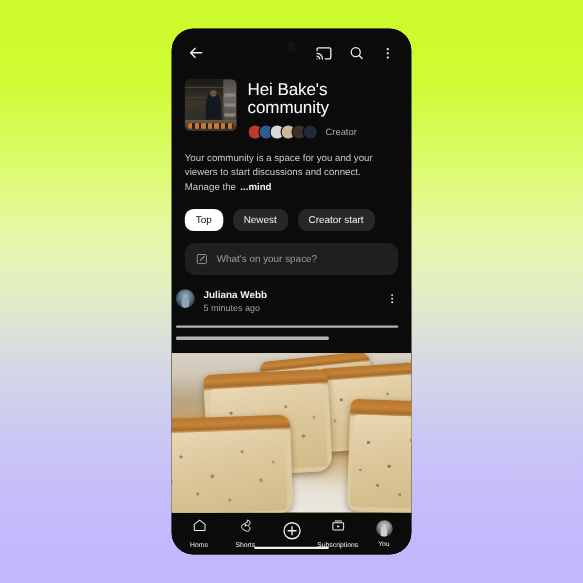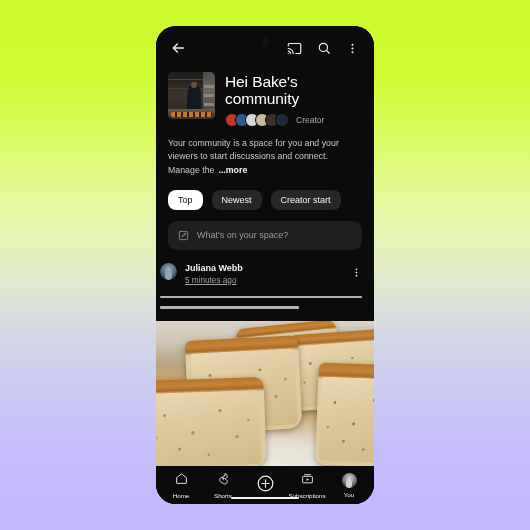--- a/index.html
+++ b/index.html
@@ -249,21 +249,21 @@
     background: radial-gradient(circle at 50% 38%, #9fb6c8 0%, #5d7487 42%, #2c3a46 75%, #1a242c 100%);
     position: relative; overflow: hidden;
   }
   .avatar::after {
     content: ""; position: absolute; left: 28%; top: 46%;
     width: 44%; height: 54%; border-radius: 50% 50% 40% 40%;
     background: #8ea4b4;
   }
   .post-meta { flex: 1 1 auto; min-width: 0; }
   .post-author { color: #f1f1f1; font-size: 9px; font-weight: bold; }
-  .post-time { color: #a0a0a0; font-size: 8.2px; margin-top: 3px; text-decoration: underline; }
+  .post-time { color: #a0a0a0; font-size: 8.2px; margin-top: 3px; }
   .post-menu { color: #f1f1f1; flex: 0 0 auto; margin-top: 1px; }
 
   .skeletons { margin-top: 11px; }
   .sk {
     height: 2.5px;
     background: #b3b3b3;
     border-radius: 1px;
   }
   .sk + .sk { margin-top: 8px; }
   .sk.w100 { width: 100%; }
@@ -423,21 +423,21 @@
               <div class="face" style="background:#cbb79a"></div>
               <div class="face" style="background:#3b3129"></div>
               <div class="face" style="background:#1e2a3a"></div>
             </div>
             <div class="public">Creator</div>
           </div>
         </div>
       </div>
 
       <div class="desc">
-        <span>Your community is a space for you and your viewers to start discussions and connect. Manage the</span><span class="more">...more</span>
+        <span>Your community is a space for you and your viewers to start discussions and connect. Manage the</span><span class="more">...mind</span>
       </div>
 
       <div class="chips">
         <div class="chip sel">Top</div>
         <div class="chip">Newest</div>
         <div class="chip">Creator start</div>
       </div>
 
       <div class="composer">
         <span class="compose-icon">

